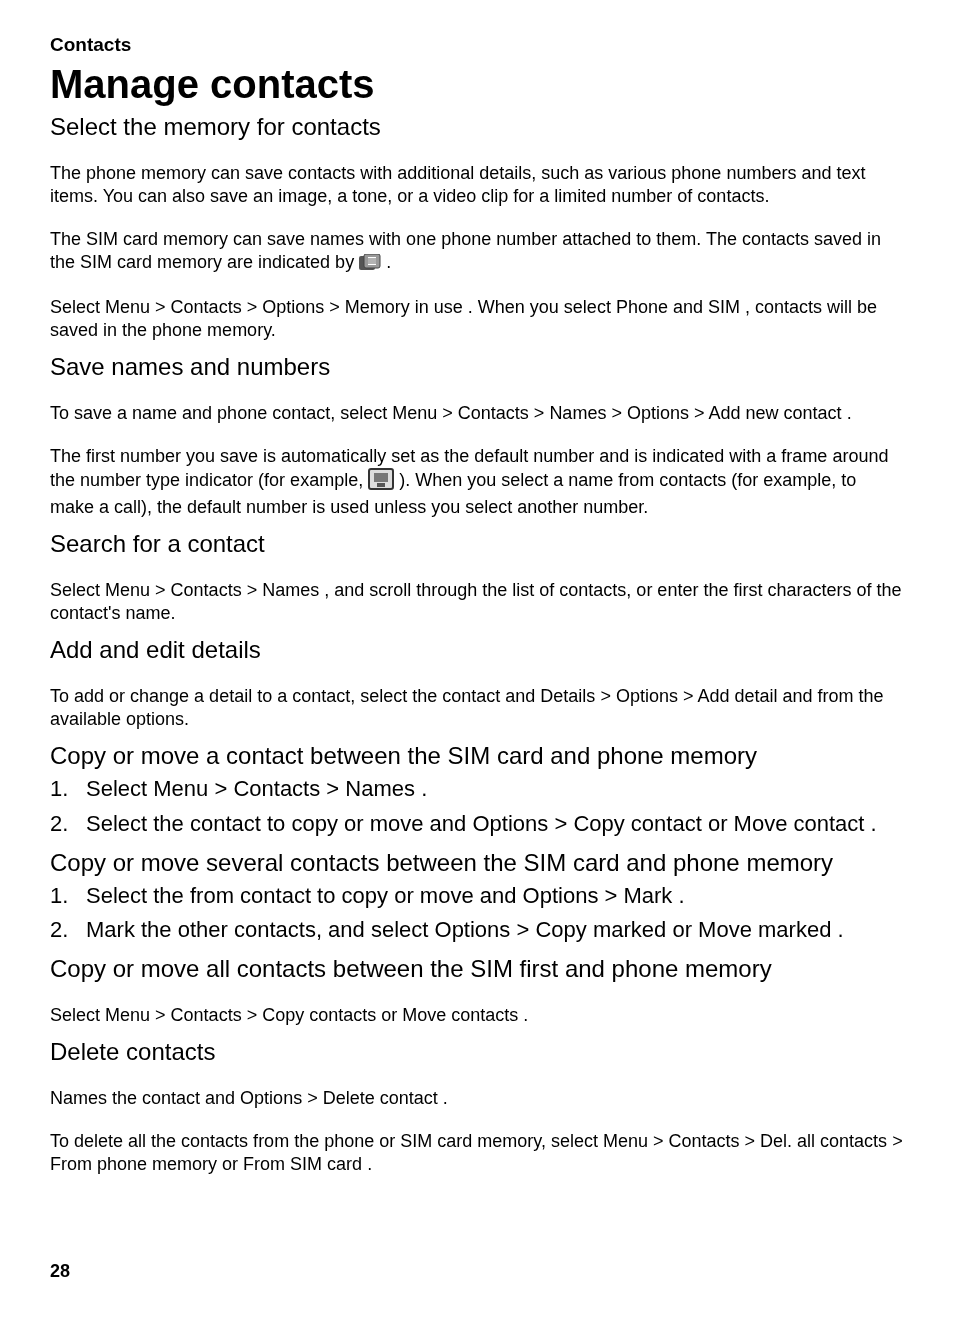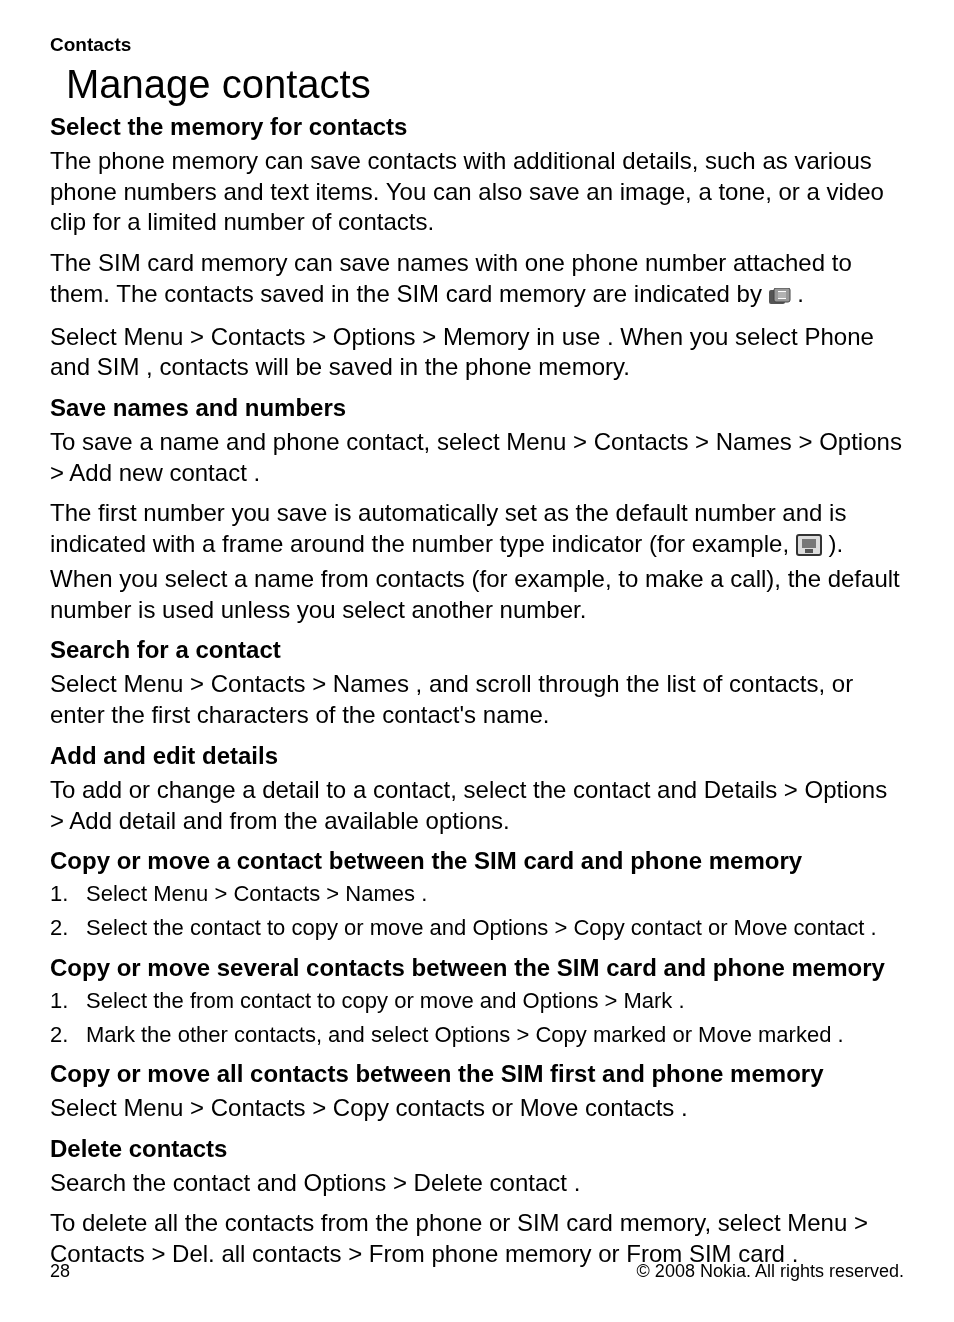--- a/index.html
+++ b/index.html
@@ -16,34 +16,34 @@
     font-family: Arial, Helvetica, sans-serif;
     position: relative;
   }
   .section-label {
     font-size: 19px;
     font-weight: bold;
     margin: 2px 0 6px 0;
   }
   h1.page-title {
     font-size: 40px;
-    font-weight: normal;
-    margin: 2px 0 4px 16px;
+    font-weight: bold;
+    margin: 2px 0 4px 0;
     line-height: 1.1;
   }
   h2.sub {
     font-size: 24px;
-    font-weight: bold;
+    font-weight: normal;
     margin: 6px 0 4px 0;
     line-height: 1.25;
   }
   p.body {
-    font-size: 24px;
+    font-size: 18px;
     line-height: 1.28;
-    margin: 4px 0 10px 0;
+    margin: 20px 0 10px 0;
   }
   .b { font-weight: normal; }
   ol {
     margin: 4px 0 10px 0;
     padding-left: 0;
     font-size: 22px;
     line-height: 1.28;
     list-style: none;
   }
   ol li {
@@ -64,21 +64,21 @@
   .icon-phone {
     display: inline-block;
     vertical-align: -4px;
   }
   .footer {
     position: absolute;
     left: 50px;
     right: 50px;
     bottom: 40px;
     font-size: 18px;
-    font-weight: normal;
+    font-weight: bold;
     display: flex;
     justify-content: space-between;
   }
 </style>
 </head>
 <body>
 
 <div class="section-label">Contacts</div>
 
 <h1 class="page-title">Manage contacts</h1>
@@ -215,21 +215,21 @@
   <span class="b">Contacts</span>
   <span> &gt; </span>
   <span class="b">Copy contacts</span>
   <span> or </span>
   <span class="b">Move contacts</span>
   <span>.</span>
 </p>
 
 <h2 class="sub">Delete contacts</h2>
 <p class="body">
-  <span>Search the contact and </span>
+  <span>Names the contact and </span>
   <span class="b">Options</span>
   <span> &gt; </span>
   <span class="b">Delete contact</span>
   <span>.</span>
 </p>
 <p class="body">
   <span>To delete all the contacts from the phone or SIM card memory, select </span>
   <span class="b">Menu</span>
   <span> &gt; </span>
   <span class="b">Contacts</span>
@@ -237,14 +237,13 @@
   <span class="b">Del. all contacts</span>
   <span> &gt; </span>
   <span class="b">From phone memory</span>
   <span> or </span>
   <span class="b">From SIM card</span>
   <span>.</span>
 </p>
 
 <div class="footer">
   <span>28</span>
-  <span>© 2008 Nokia. All rights reserved.</span>
 </div>
 
 </body></html>

